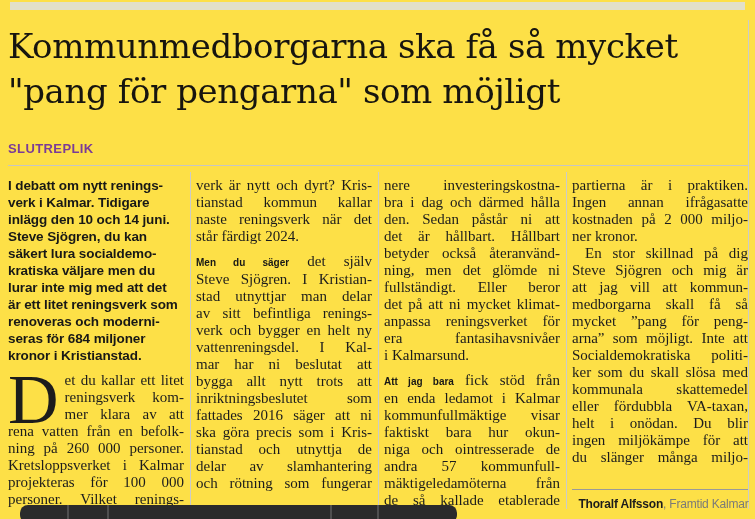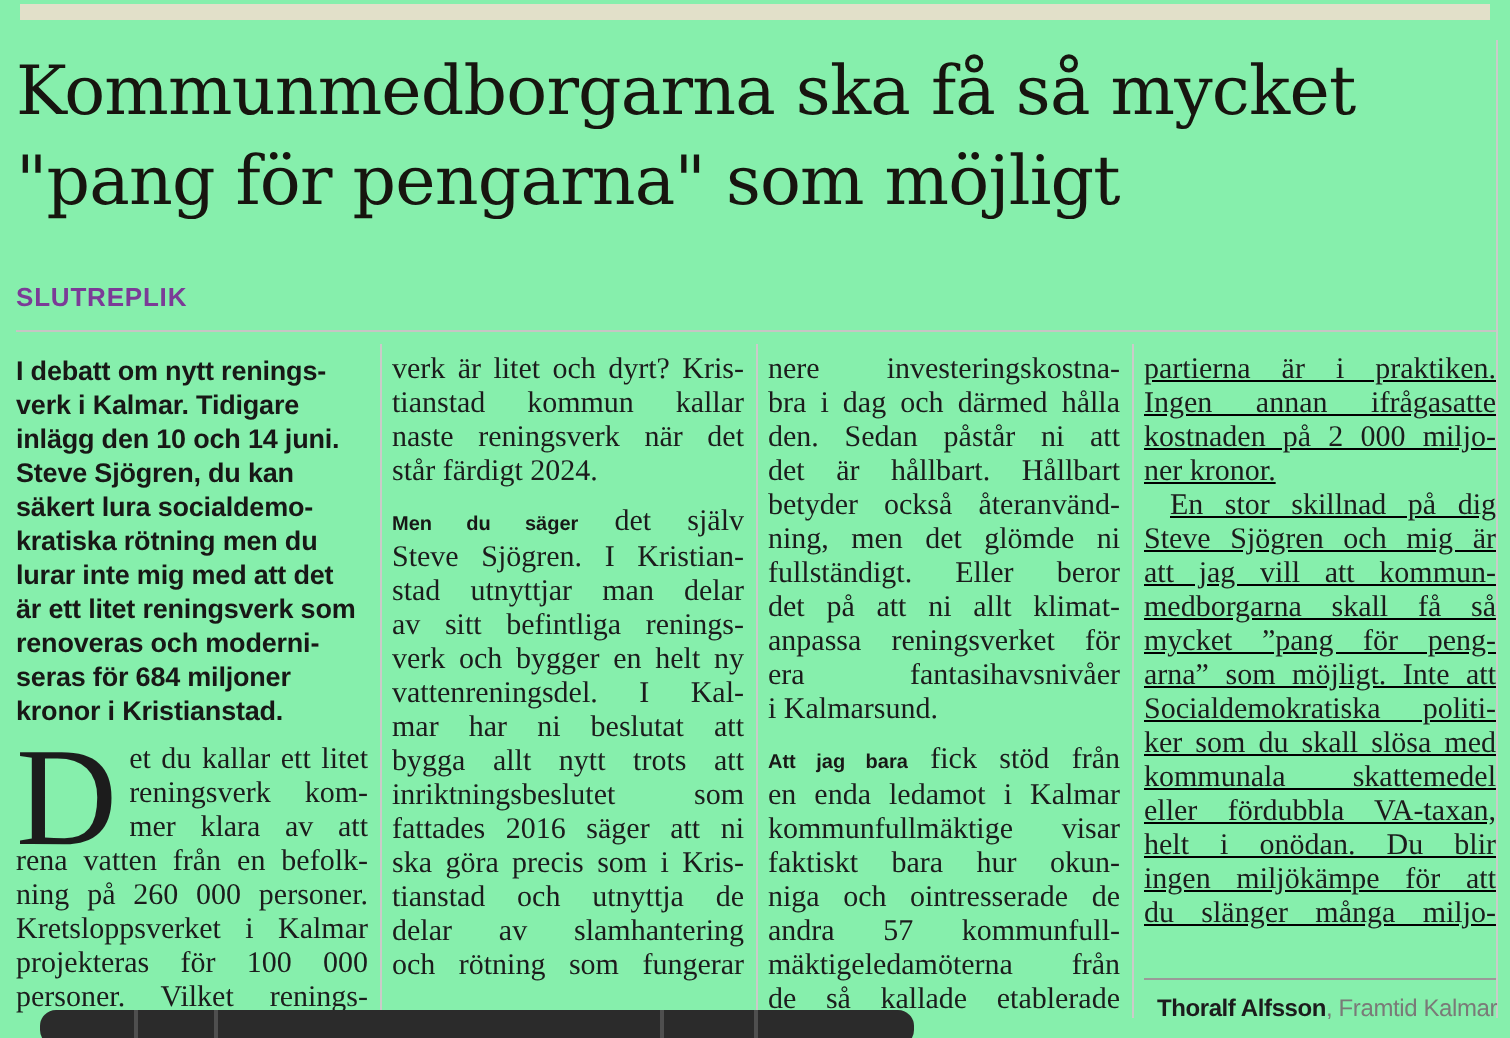--- a/index.html
+++ b/index.html
@@ -1,27 +1,27 @@
 <!DOCTYPE html>
 <html><head>
 <meta charset="utf-8">
 <style>
   html,body{margin:0;padding:0;}
-  .page{position:relative;width:755px;height:519px;background:#86efac;overflow:hidden;
+  .page{position:relative;width:755px;height:519px;background:#fde047;overflow:hidden;
         font-family:"Liberation Serif",serif;}
   .topbar{position:absolute;left:10px;top:2px;width:735px;height:8px;background:#e2e0c9;}
   .headline{position:absolute;left:8px;top:24px;width:740px;margin:0;
         font-family:"DejaVu Serif",serif;font-weight:400;font-size:34px;line-height:45px;
         letter-spacing:-0.4px;color:#17150f;}
   .kicker{position:absolute;left:8px;top:141px;
         font-family:"Liberation Sans",sans-serif;font-weight:bold;font-size:13px;
         letter-spacing:0.4px;color:#7b3b97;}
   .krule{position:absolute;left:8px;top:165px;width:740px;height:1px;background:#c6c6c4;}
   .col{position:absolute;top:177px;width:176px;}
-  .col1{left:8px;} .col2{left:196px;} .col3{left:384px;} .col4{left:572px;text-decoration:underline;}
+  .col1{left:8px;} .col2{left:196px;} .col3{left:384px;} .col4{left:572px;}
   .block + .block{margin-top:8px;}
   .ln{font:15px/17px "Liberation Serif",serif;color:#1c1c1c;
       text-align:justify;text-align-last:justify;white-space:nowrap;overflow:hidden;}
   .ln.rag{text-align-last:left;}
   .ln.ind{padding-left:13px;}
   .block.intro .ln{font:bold 13.5px/17px "Liberation Sans",sans-serif;
       letter-spacing:-0.1px;color:#181816;text-align-last:left;}
   .lead{font-family:"Liberation Sans",sans-serif;font-size:10px;font-weight:bold;color:#181816;}
   .dropcap{float:left;font-family:"Liberation Serif",serif;font-size:70px;line-height:56px;
       height:51px;padding:0 6px 0 0;color:#1c1c1c;}
@@ -51,42 +51,42 @@
   <div class="kicker">SLUTREPLIK</div>
   <div class="krule"></div>
 
   <div class="col col1">
       <div class="block intro">
         <div class="ln rag">I debatt om nytt renings-</div>
         <div class="ln rag">verk i Kalmar. Tidigare</div>
         <div class="ln rag">inlägg den 10 och 14 juni.</div>
         <div class="ln rag">Steve Sjögren, du kan</div>
         <div class="ln rag">säkert lura socialdemo-</div>
-        <div class="ln rag">kratiska rötning men du</div>
+        <div class="ln rag">kratiska väljare men du</div>
         <div class="ln rag">lurar inte mig med att det</div>
         <div class="ln rag">är ett litet reningsverk som</div>
         <div class="ln rag">renoveras och moderni-</div>
         <div class="ln rag">seras för 684 miljoner</div>
         <div class="ln rag">kronor i Kristianstad.</div>
       </div>
       <div class="block">
         <span class="dropcap">D</span>
         <div class="ln">et du kallar ett litet</div>
         <div class="ln">reningsverk kom-</div>
         <div class="ln">mer klara av att</div>
         <div class="ln">rena vatten från en befolk-</div>
         <div class="ln">ning på 260 000 personer.</div>
         <div class="ln">Kretsloppsverket i Kalmar</div>
         <div class="ln">projekteras för 100 000</div>
         <div class="ln">personer. Vilket renings-</div>
       </div>
     </div>
   <div class="col col2">
       <div class="block">
-        <div class="ln">verk är litet och dyrt? Kris-</div>
+        <div class="ln">verk är nytt och dyrt? Kris-</div>
         <div class="ln">tianstad kommun kallar</div>
         <div class="ln">naste reningsverk när det</div>
         <div class="ln rag">står färdigt 2024.</div>
       </div>
       <div class="block">
         <div class="ln"><b class="lead">Men du säger</b> det själv</div>
         <div class="ln">Steve Sjögren. I Kristian-</div>
         <div class="ln">stad utnyttjar man delar</div>
         <div class="ln">av sitt befintliga renings-</div>
         <div class="ln">verk och bygger en helt ny</div>
@@ -103,21 +103,21 @@
     </div>
   <div class="col col3">
       <div class="block">
         <div class="ln">nere investeringskostna-</div>
         <div class="ln">bra i dag och därmed hålla</div>
         <div class="ln">den. Sedan påstår ni att</div>
         <div class="ln">det är hållbart. Hållbart</div>
         <div class="ln">betyder också återanvänd-</div>
         <div class="ln">ning, men det glömde ni</div>
         <div class="ln">fullständigt. Eller beror</div>
-        <div class="ln">det på att ni allt klimat-</div>
+        <div class="ln">det på att ni mycket klimat-</div>
         <div class="ln">anpassa reningsverket för</div>
         <div class="ln">era fantasihavsnivåer</div>
         <div class="ln rag">i Kalmarsund.</div>
       </div>
       <div class="block">
         <div class="ln"><b class="lead">Att jag bara</b> fick stöd från</div>
         <div class="ln">en enda ledamot i Kalmar</div>
         <div class="ln">kommunfullmäktige visar</div>
         <div class="ln">faktiskt bara hur okun-</div>
         <div class="ln">niga och ointresserade de</div>

